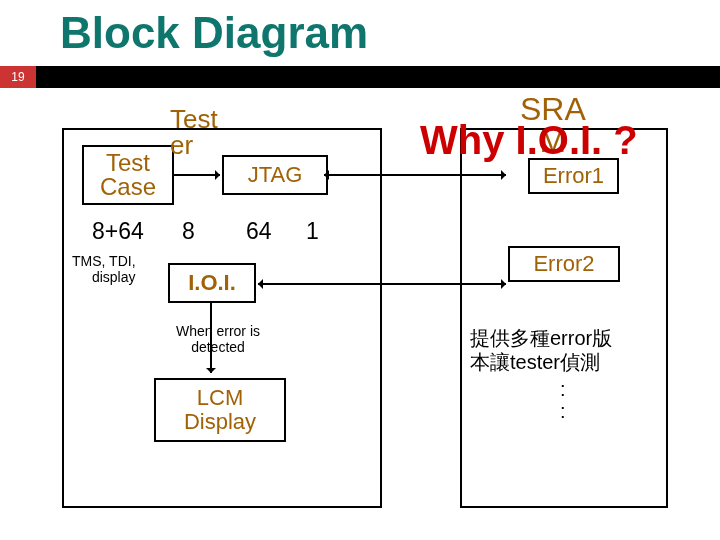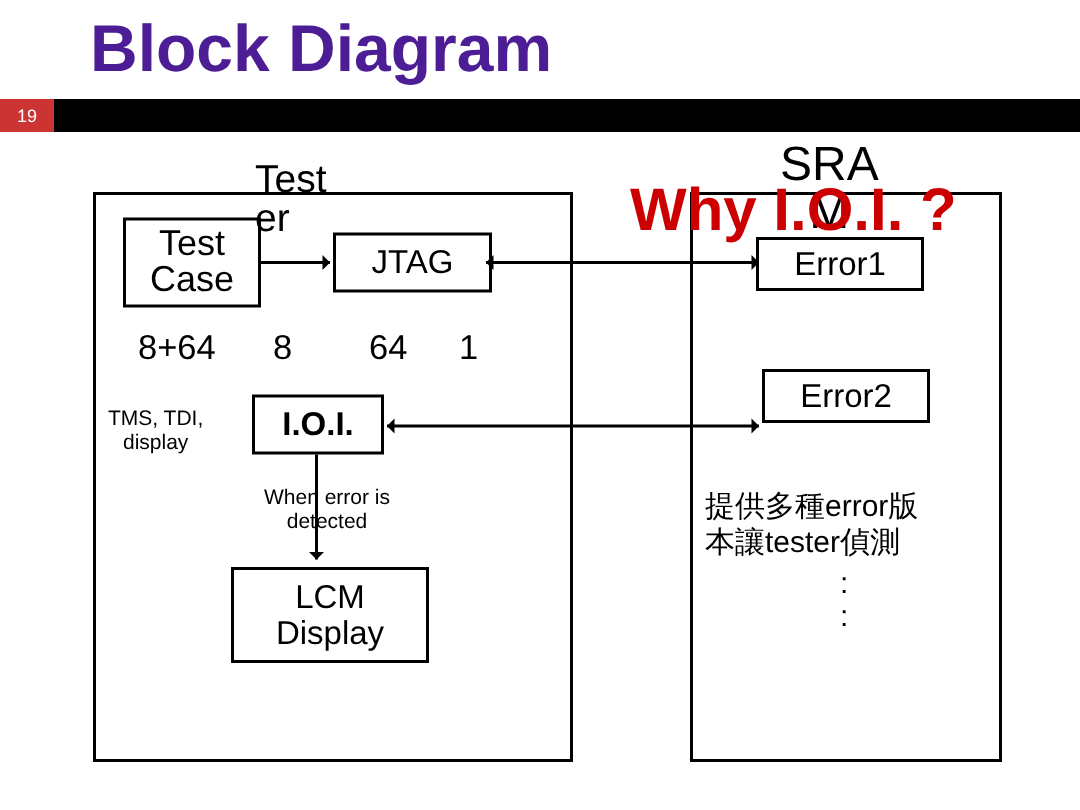--- a/index.html
+++ b/index.html
@@ -1,22 +1,22 @@
 <!DOCTYPE html>
 <html><head>
 <meta charset="utf-8">
 <style>
 *{box-sizing:border-box;margin:0;padding:0}
 body{width:720px;height:540px;background:#fff;font-family:Arial,Helvetica,sans-serif;position:relative;overflow:hidden}
-.title{font-size:44px;font-weight:700;color:#4c1d95;padding:8px 0 8px 60px}
+.title{font-size:44px;font-weight:700;color:#0f766e;padding:8px 0 8px 60px}
 .bar{width:100%;height:22px;background:#000;position:relative}
 .bar .num{position:absolute;left:0;top:0;width:36px;height:22px;background:#c33;color:#fff;font-size:12px;display:flex;align-items:center;justify-content:center}
 .canvas{position:relative;width:720px;height:430px}
 .block{position:absolute;border:2px solid #000;display:flex;align-items:center;justify-content:center;text-align:center;background:#fff}
-.lbl{position:absolute;font-size:26px;color:#000000}
+.lbl{position:absolute;font-size:26px;color:#a16207}
 .small{position:absolute;font-size:14px;color:#000;text-align:center}
 .lab{position:absolute;font-size:23px;color:#000}
 .why{position:absolute;color:#c00;font-weight:700;font-size:40px}
 .arrow{position:absolute;background:#000}
 .arrow.h{height:2px}
 .arrow.h:before,.arrow.h:after{content:"";position:absolute;top:-4px;border:5px solid transparent}
 .arrow.h.la:before{left:-5px;border-right-color:#000}
 .arrow.h.ra:after{right:-5px;border-left-color:#000}
 .arrow.v{width:2px}
 .arrow.v.da:after{content:"";position:absolute;left:-4px;bottom:-5px;border:5px solid transparent;border-top-color:#000}
@@ -45,21 +45,21 @@
     <span class="lbl" style="position:static;font-size:22px">JTAG</span>
   </div>
 
   <div class="arrow h ra" style="left:174px;top:86px;width:46px;z-index:2"></div>
 
   <div class="lab" style="left:92px;top:130px">8+64</div>
   <div class="lab" style="left:182px;top:130px">8</div>
   <div class="lab" style="left:246px;top:130px">64</div>
   <div class="lab" style="left:306px;top:130px">1</div>
 
-  <div class="small" style="left:72px;top:182px;white-space:pre;text-align:center">TMS, TDI,
+  <div class="small" style="left:72px;top:165px;white-space:pre;text-align:right">TMS, TDI,
 display</div>
 
   <div class="block" style="left:168px;top:175px;width:88px;height:40px;z-index:2">
     <span class="lbl" style="position:static;font-size:22px;font-weight:700">I.O.I.</span>
   </div>
 
   <div class="arrow v da" style="left:210px;top:215px;height:70px;z-index:2"></div>
 
   <div class="small" style="left:176px;top:235px;white-space:pre;text-align:center">When error is
 detected</div>
@@ -67,21 +67,21 @@
   <div class="block" style="left:154px;top:290px;width:132px;height:64px;z-index:2">
     <span class="lbl" style="position:static;font-size:22px;white-space:pre;line-height:1.1">LCM
 Display</span>
   </div>
 
   <div class="block" style="left:460px;top:40px;width:208px;height:380px;background:transparent;z-index:1"></div>
 
   <div class="lbl" style="left:520px;top:5px;white-space:pre;text-align:center;line-height:1.0;font-size:32px;z-index:3">SRA
 M</div>
 
-  <div class="block" style="left:504px;top:70px;width:112px;height:36px;z-index:2">
+  <div class="block" style="left:528px;top:70px;width:91px;height:36px;z-index:2">
     <span class="lbl" style="position:static;font-size:22px">Error1</span>
   </div>
 
   <div class="block" style="left:508px;top:158px;width:112px;height:36px;z-index:2">
     <span class="lbl" style="position:static;font-size:22px">Error2</span>
   </div>
 
   <div class="lab" style="left:470px;top:238px;font-size:20px;white-space:pre;line-height:1.2">提供多種error版
 本讓tester偵測</div>
   <div class="lab" style="left:560px;top:290px;font-size:20px;white-space:pre;line-height:1.1;text-align:center">:

